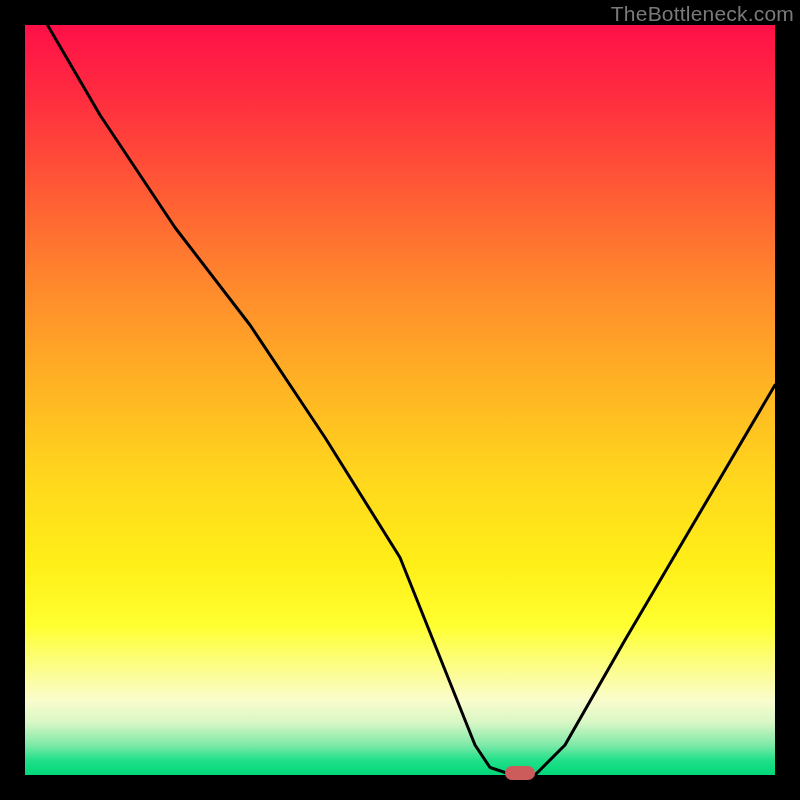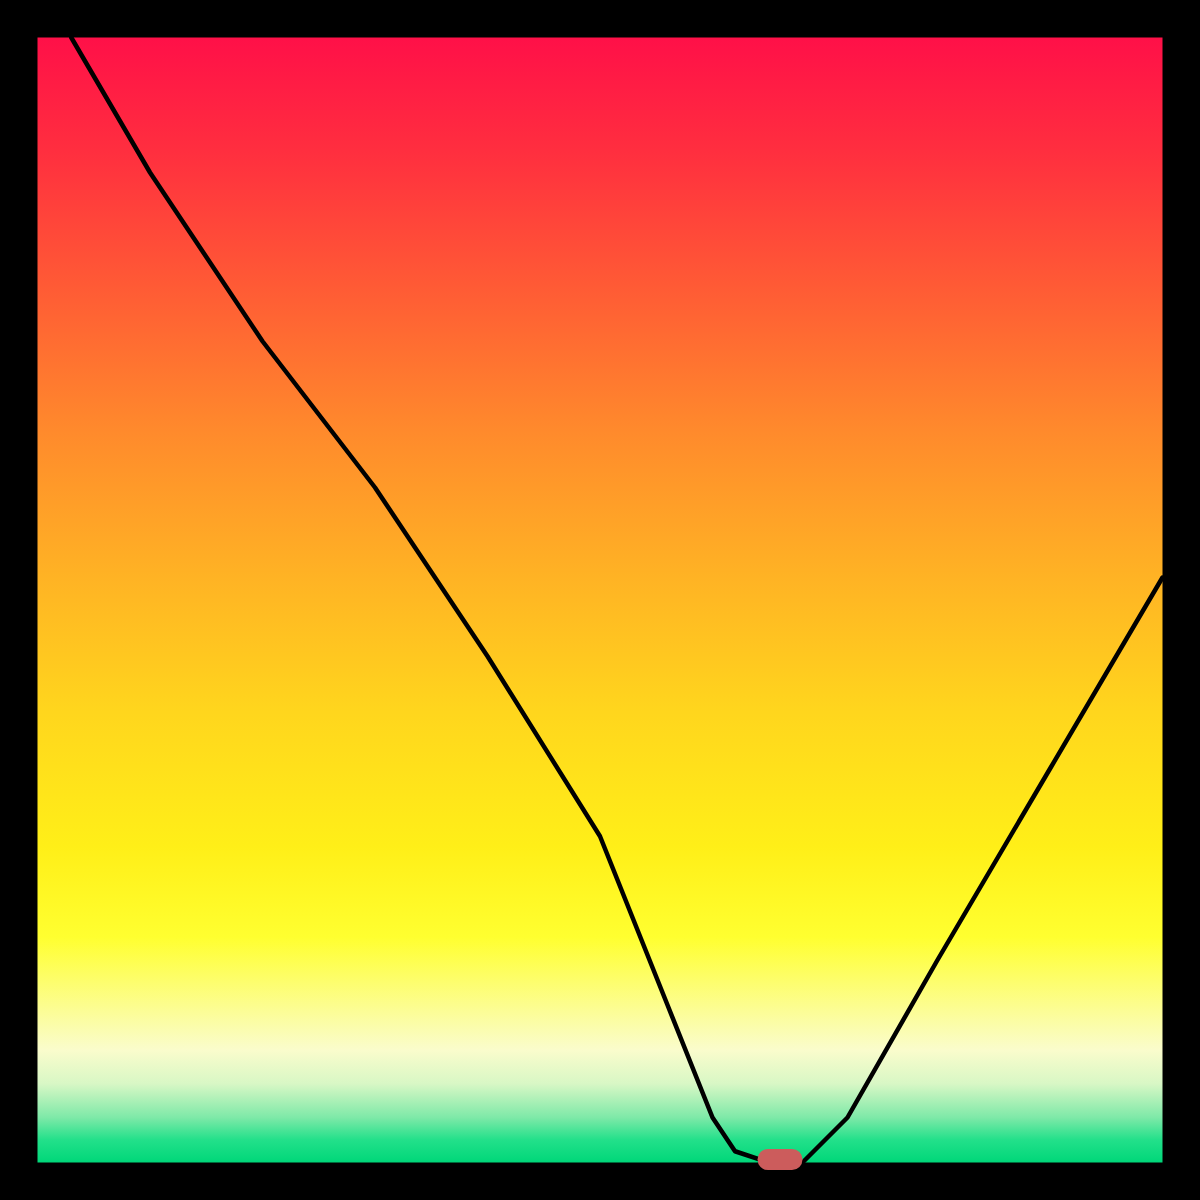--- a/index.html
+++ b/index.html
@@ -75,14 +75,15 @@
   <div class="plot-area">
 
     <svg class="curve" viewBox="0 0 750 750" preserveAspectRatio="none">
       <path id="curve-path" fill="none" stroke="#000" stroke-width="3" stroke-linejoin="round" stroke-linecap="round" d="M22.5 0.0 L75.0 90.0 L150.0 202.5 L225.0 300.0 L300.0 412.5 L375.0 532.5 L420.0 645.0 L450.0 720.0 L465.0 742.5 L487.5 750.0 L510.0 750.0 L540.0 720.0 L600.0 615.0 L675.0 487.5 L750.0 360.0"></path>
     </svg>
 
     <div id="marker" class="marker" style="left: 480px; top: 741px; background: rgb(204, 92, 92);"></div>
 
   </div>
 
+  <div class="watermark">TheBottleneck.com</div>
 
 </div>
 
 </body></html>

